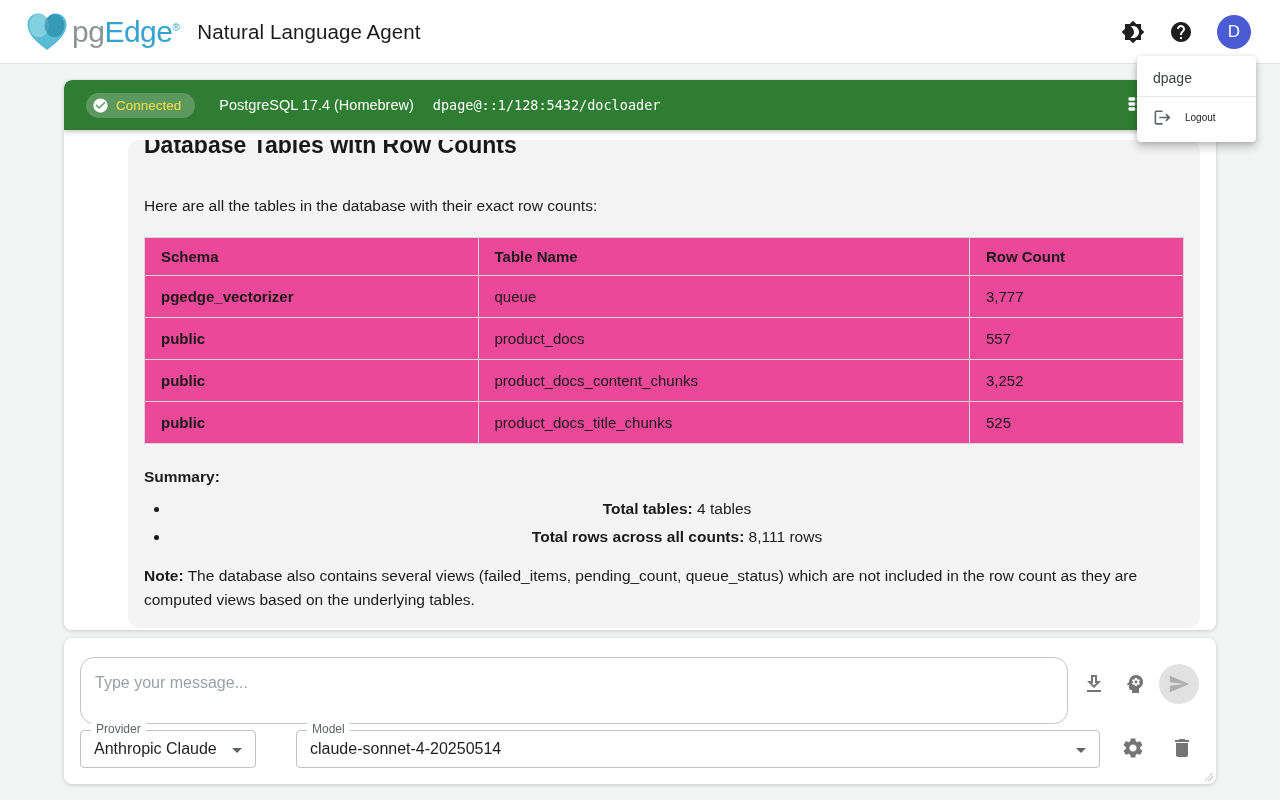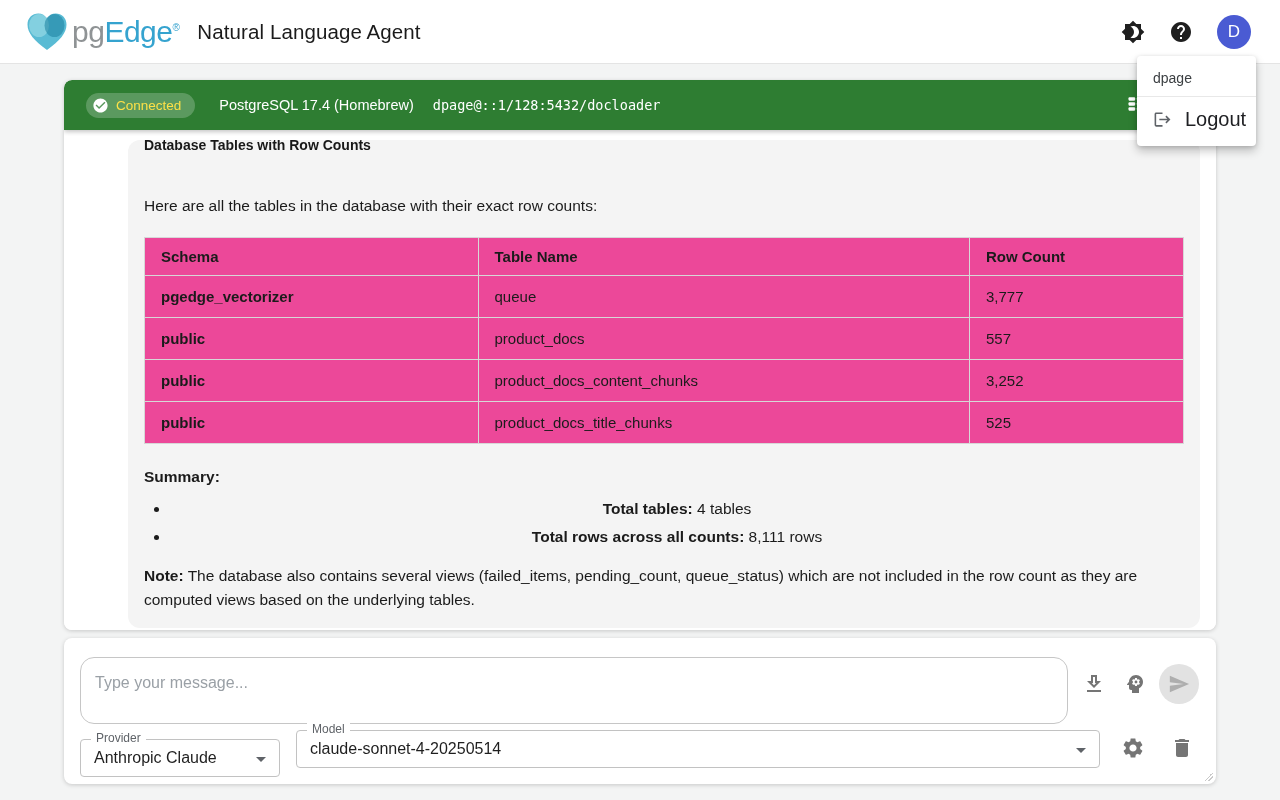--- a/index.html
+++ b/index.html
@@ -24,41 +24,41 @@
   .avatar { width:34px; height:34px; border-radius:50%; background:#4a5bd3; color:#ffffff; font-size:17px;
     display:flex; align-items:center; justify-content:center; border:none; cursor:pointer; margin-left:0; }
 
   
   .user-menu { position:absolute; left:1137px; top:56px; width:119px; background:#ffffff; border-radius:4px;
     box-shadow:0 5px 10px rgba(0,0,0,0.22), 0 1px 4px rgba(0,0,0,0.14); z-index:50; overflow:hidden; padding:6px 0 4px; }
   .menu-username { padding:8px 16px 10px; font-size:14px; color:#3c4043; }
   .menu-divider { height:1px; background:#e8e8e8; margin:0; }
   .menu-item { display:flex; align-items:center; gap:13px; padding:11px 16px; cursor:pointer; }
   .menu-item svg { width:19px; height:19px; fill:#5f6368; flex:0 0 auto; }
-  .menu-item-label { font-size:20px; color:#202124; }
+  .menu-item-label { font-size:10px; color:#202124; }
 
   
   .chat-card { position:absolute; left:64px; top:80px; width:1152px; height:550px; background:#ffffff;
     border-radius:8px; box-shadow:0 1px 4px rgba(0,0,0,0.18); overflow:hidden; }
   .conn-bar { position:relative; height:50px; background:#2e7d32; display:flex; align-items:center;
     padding:0 22px; box-shadow:0 2px 4px rgba(0,0,0,0.22); border-radius:8px 8px 0 0; }
   .conn-pill { display:flex; align-items:center; gap:7px; background:rgba(255,255,255,0.22); border-radius:16px;
     padding:4px 14px 4px 6px; }
   .conn-pill svg { width:17px; height:17px; fill:#ffffff; }
   .conn-pill-label { color:#fde047; font-size:13.5px; }
   .conn-server { color:#ffffff; font-size:14.5px; margin-left:24px; }
   .conn-dsn { color:#ffffff; font-family:"DejaVu Sans Mono","Liberation Mono",monospace; font-size:13.5px; margin-left:19px; }
   .conn-spacer { flex:1; }
   .conn-tables-btn { width:24px; height:24px; border:none; background:transparent; cursor:pointer; padding:0; margin-right:46px; }
   .conn-tables-btn svg { width:20px; height:20px; fill:#ffffff; }
 
   .messages { position:relative; height:500px; background:#ffffff; padding:0 16px 0 64px; }
   .bubble { margin-top:10px; background:#f4f4f4; border-radius:12px; padding:0 16px 16px; overflow:hidden;
     font-size:15.5px; line-height:22px; color:#1b1b1b; }
-  .bubble h3 { margin-top:-8px; font-size:14px; line-height:27px; font-weight:700; color:#181818; }
+  .bubble h3 { margin-top:-8px; font-size:23px; line-height:27px; font-weight:700; color:#181818; }
   .bubble .intro { margin-top:36px; }
 
   .db-table { width:100%; border-collapse:collapse; margin-top:20px; table-layout:fixed; }
   .db-table th, .db-table td { border:1px solid #d7d7d7; text-align:left; font-size:15px; background:#ec4899; }
   .db-table th { padding:8px 16px; font-weight:700; line-height:21px; }
   .db-table td { padding:10px 16px; line-height:21px; }
   .db-table .col-schema { width:32.1%; }
   .db-table .col-table  { width:47.3%; }
   .db-table .col-count  { width:20.6%; }
   .db-table td.cell-schema { font-weight:700; }
@@ -82,21 +82,21 @@
   .btn-psychology { left:1059px; top:34px; }
   .send-btn { position:absolute; left:1095px; top:26px; width:40px; height:40px; border-radius:50%;
     background:#e2e2e2; border:none; cursor:pointer; display:flex; align-items:center; justify-content:center; }
   .send-btn svg { width:22px; height:22px; fill:#aeaeae; }
 
   .mui-select { position:absolute; height:38px; border:1px solid #c2c2c2; border-radius:4px; background:#ffffff; cursor:pointer; }
   .mui-select .sel-label { position:absolute; top:-9px; left:10px; background:#ffffff; padding:0 5px;
     font-size:12px; color:#5f6368; line-height:14px; }
   .mui-select .sel-value { position:absolute; left:13px; top:0; line-height:36px; font-size:16px; color:#1f1f1f; white-space:nowrap; }
   .mui-select .sel-caret { position:absolute; right:6px; top:7px; width:24px; height:24px; fill:#5f6368; }
-  .sel-provider { left:16px; top:101px; width:200px; }
+  .sel-provider { left:16px; top:92px; width:176px; }
   .sel-model { left:232px; top:92px; width:804px; }
   .btn-settings { left:1057px; top:98px; }
   .btn-trash { left:1106px; top:98px; }
   .resize-grip { position:absolute; right:3px; bottom:3px; width:9px; height:9px;
     background:linear-gradient(135deg, transparent 50%, #c9c9c9 50%, #c9c9c9 57%, transparent 57%, transparent 71%, #c9c9c9 71%, #c9c9c9 78%, transparent 78%); }
 </style>
 </head>
 <body>
 
 <div class="page">

